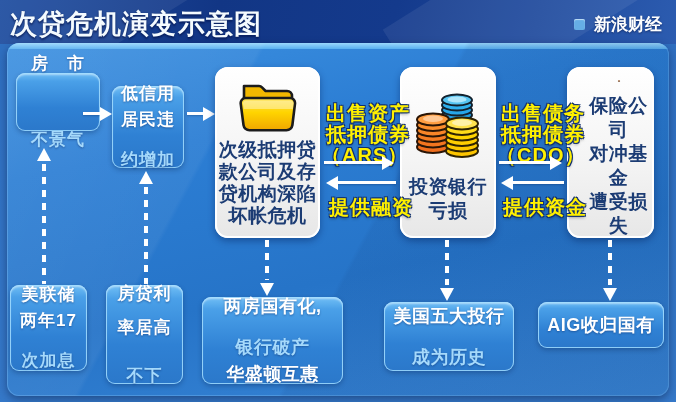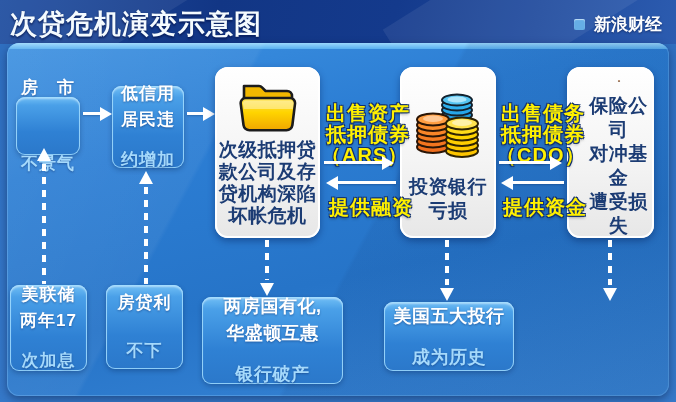--- a/index.html
+++ b/index.html
@@ -82,21 +82,21 @@
     <div class="brand">
       <span class="brand-bullet"></span>
       <span class="brand-text">新浪财经</span>
     </div>
   </div>
 
   <div class="panel">
     <div class="panel-top-glow"></div>
     <div class="panel-shine"></div>
 
-    <div class="blue-box" style="left:9px;top:54px;width:64px;height:58px;gap:36px;">
+    <div class="blue-box" style="left:9px;top:30px;width:84px;height:58px;gap:36px;">
       <div class="line">房　市</div>
       <div class="line dim">不景气</div>
     </div>
 
     <div class="blue-box" style="left:105px;top:43px;width:72px;height:82px;">
       <div class="line">低信用</div>
       <div class="line">居民违</div>
       <div class="line dim">约增加</div>
     </div>
 
@@ -229,31 +229,35 @@
         <polygon points="8,61 1,48 15,48" fill="#ffffff"></polygon>
       </svg>
     </div>
 
     <div class="blue-box" style="left:3px;top:242px;width:77px;height:86px;">
       <div class="line">美联储</div>
       <div class="line">两年17</div>
       <div class="line dim">次加息</div>
     </div>
 
-    <div class="blue-box" style="left:99px;top:242px;width:77px;height:84px;gap:8px;">
+    <div class="blue-box" style="left:99px;top:242px;width:77px;height:99px;gap:8px;">
       <div class="line">房贷利</div>
+      <div class="line">率居高</div>
       <div class="line dim">不下</div>
     </div>
 
     <div class="blue-box wide" style="left:195px;top:254px;width:141px;height:87px;">
       <div class="line">两房国有化,</div>
+      <div class="line dim">银行破产</div>
       <div class="line">华盛顿互惠</div>
-      <div class="line dim">银行破产</div>
     </div>
 
     <div class="blue-box wide" style="left:377px;top:259px;width:130px;height:69px;">
       <div class="line">美国五大投行</div>
       <div class="line dim">成为历史</div>
     </div>
 
+    <div class="blue-box wide" style="left:531px;top:259px;width:126px;height:46px;">
+      <div class="line">AIG收归国有</div>
+    </div>
 
   </div>
 </div>
 
 </body></html>

